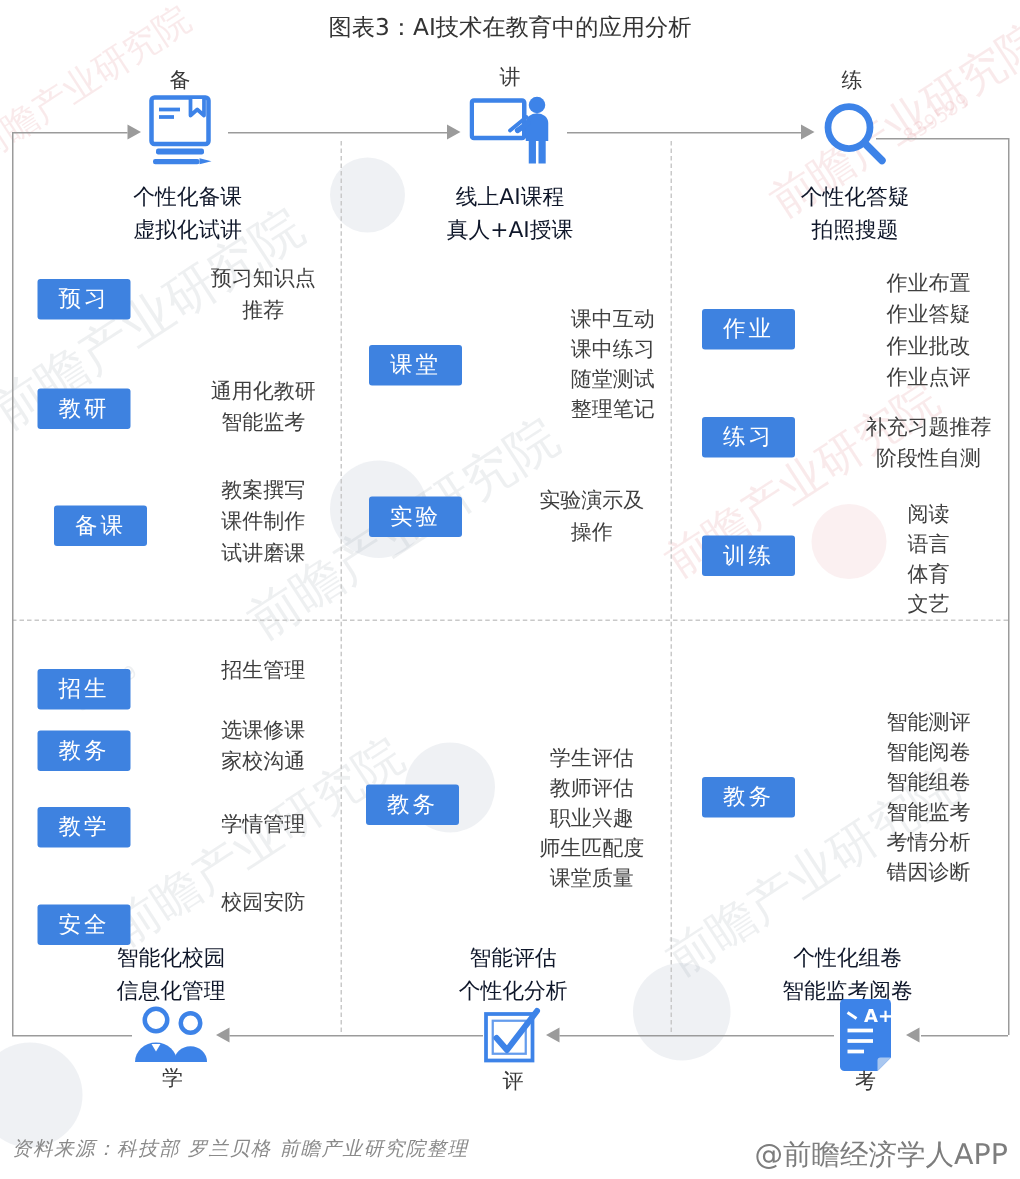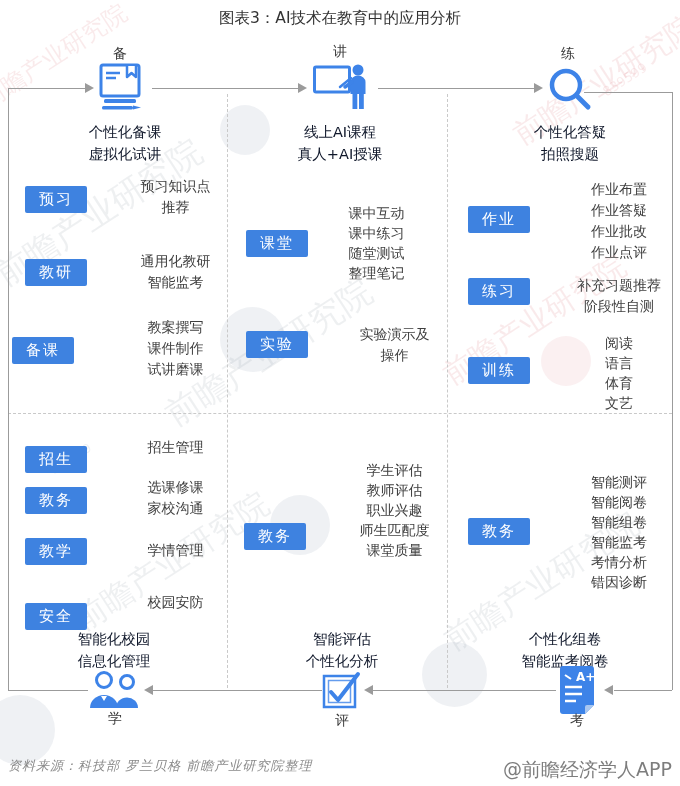--- a/index.html
+++ b/index.html
@@ -129,21 +129,21 @@
   <div class="tag" style="left:25px;top:186px;">预习</div>
   <div class="desc" style="left:103px;top:176px;width:145px;">
     <div>预习知识点</div>
     <div>推荐</div>
   </div>
   <div class="tag" style="left:25px;top:259px;">教研</div>
   <div class="desc" style="left:103px;top:251px;width:145px;">
     <div>通用化教研</div>
     <div>智能监考</div>
   </div>
-  <div class="tag" style="left:12px;top:337px;">备课</div>
+  <div class="tag" style="left:36px;top:337px;">备课</div>
   <div class="desc" style="left:103px;top:317px;width:145px;">
     <div>教案撰写</div>
     <div>课件制作</div>
     <div>试讲磨课</div>
   </div>
 
   <div class="tag" style="left:25px;top:446px;">招生</div>
   <div class="desc" style="left:103px;top:437px;width:145px;">
     <div>招生管理</div>
   </div>
@@ -155,34 +155,34 @@
   <div class="tag" style="left:25px;top:538px;">教学</div>
   <div class="desc" style="left:103px;top:540px;width:145px;">
     <div>学情管理</div>
   </div>
   <div class="tag" style="left:25px;top:590px;margin-top:13px;">安全</div>
   <div class="desc" style="left:103px;top:592px;width:145px;">
     <div>校园安防</div>
   </div>
 
   <div class="tag" style="left:246px;top:230px;">课堂</div>
-  <div class="desc lh20" style="left:304px;top:203px;width:145px;">
+  <div class="desc lh20" style="left:336px;top:203px;width:145px;">
     <div>课中互动</div>
     <div>课中练习</div>
     <div>随堂测试</div>
     <div>整理笔记</div>
   </div>
   <div class="tag" style="left:246px;top:331px;">实验</div>
   <div class="desc" style="left:322px;top:324px;width:145px;">
     <div>实验演示及</div>
     <div>操作</div>
   </div>
 
   <div class="tag" style="left:244px;top:523px;">教务</div>
-  <div class="desc lh20" style="left:322px;top:460px;width:145px;">
+  <div class="desc lh20" style="left:322px;top:496px;width:145px;">
     <div>学生评估</div>
     <div>教师评估</div>
     <div>职业兴趣</div>
     <div>师生匹配度</div>
     <div>课堂质量</div>
   </div>
 
   <div class="tag" style="left:468px;top:206px;">作业</div>
   <div class="desc" style="left:545px;top:179px;width:148px;">
     <div>作业布置</div>

